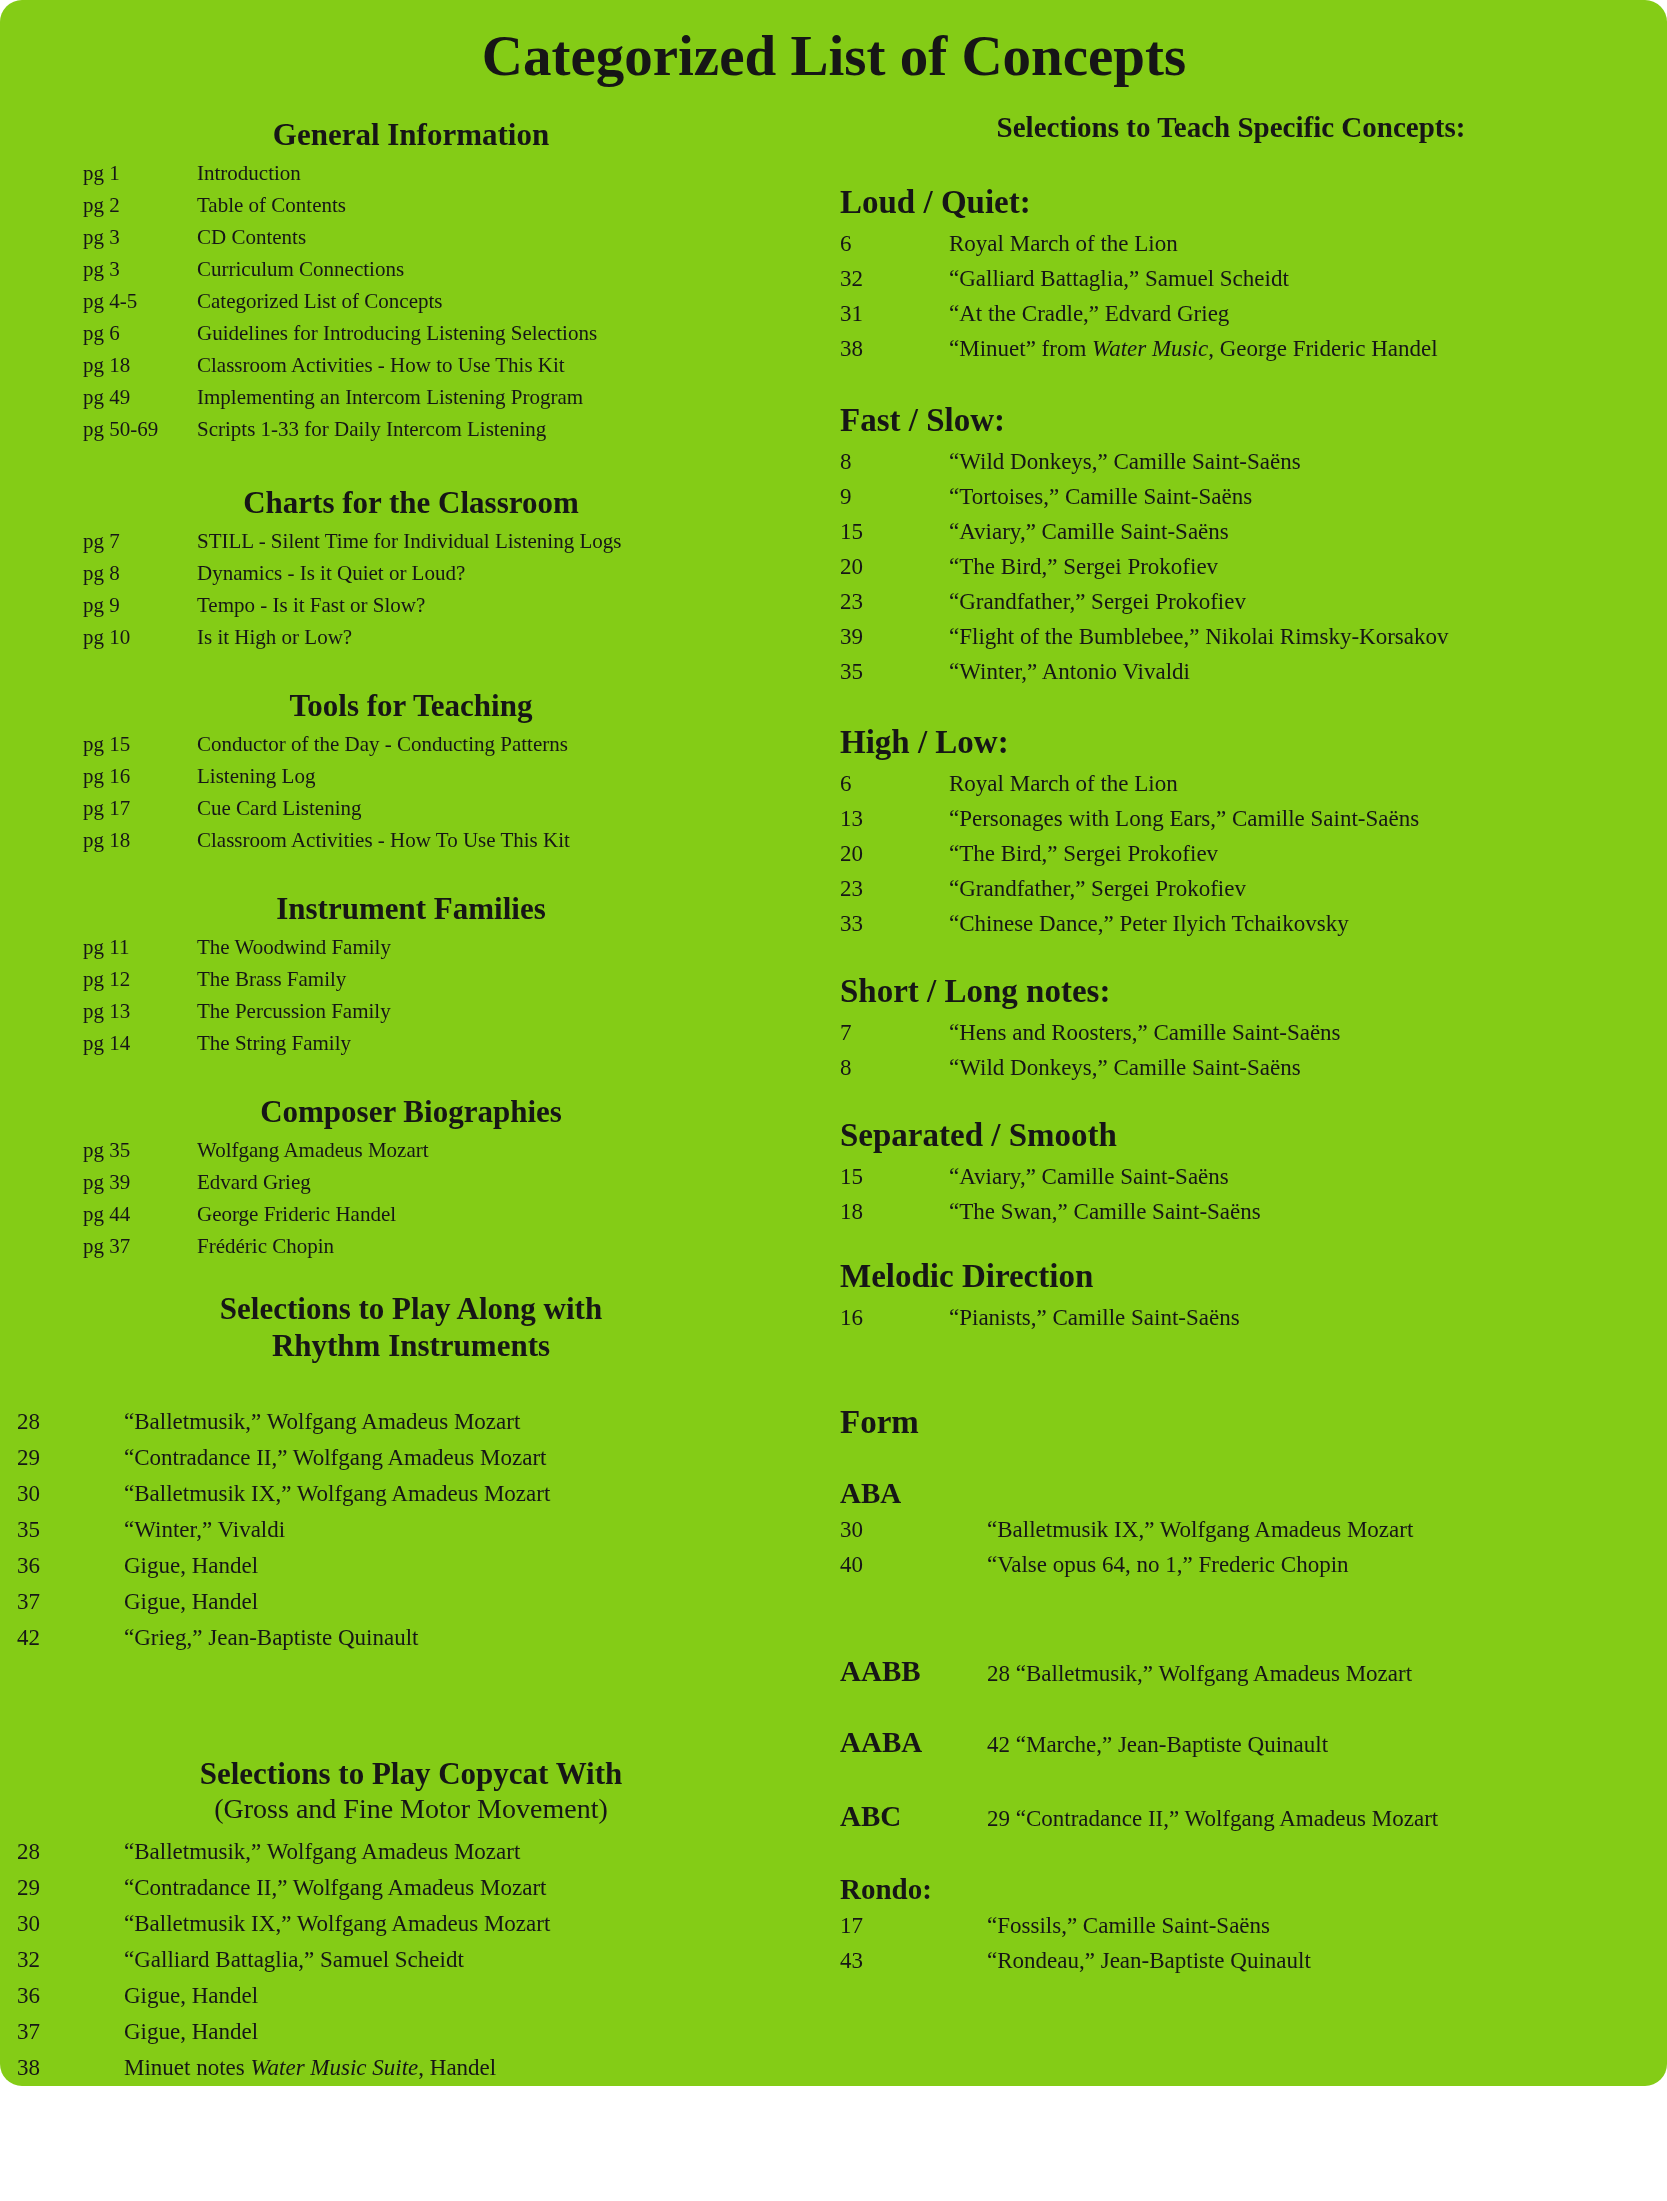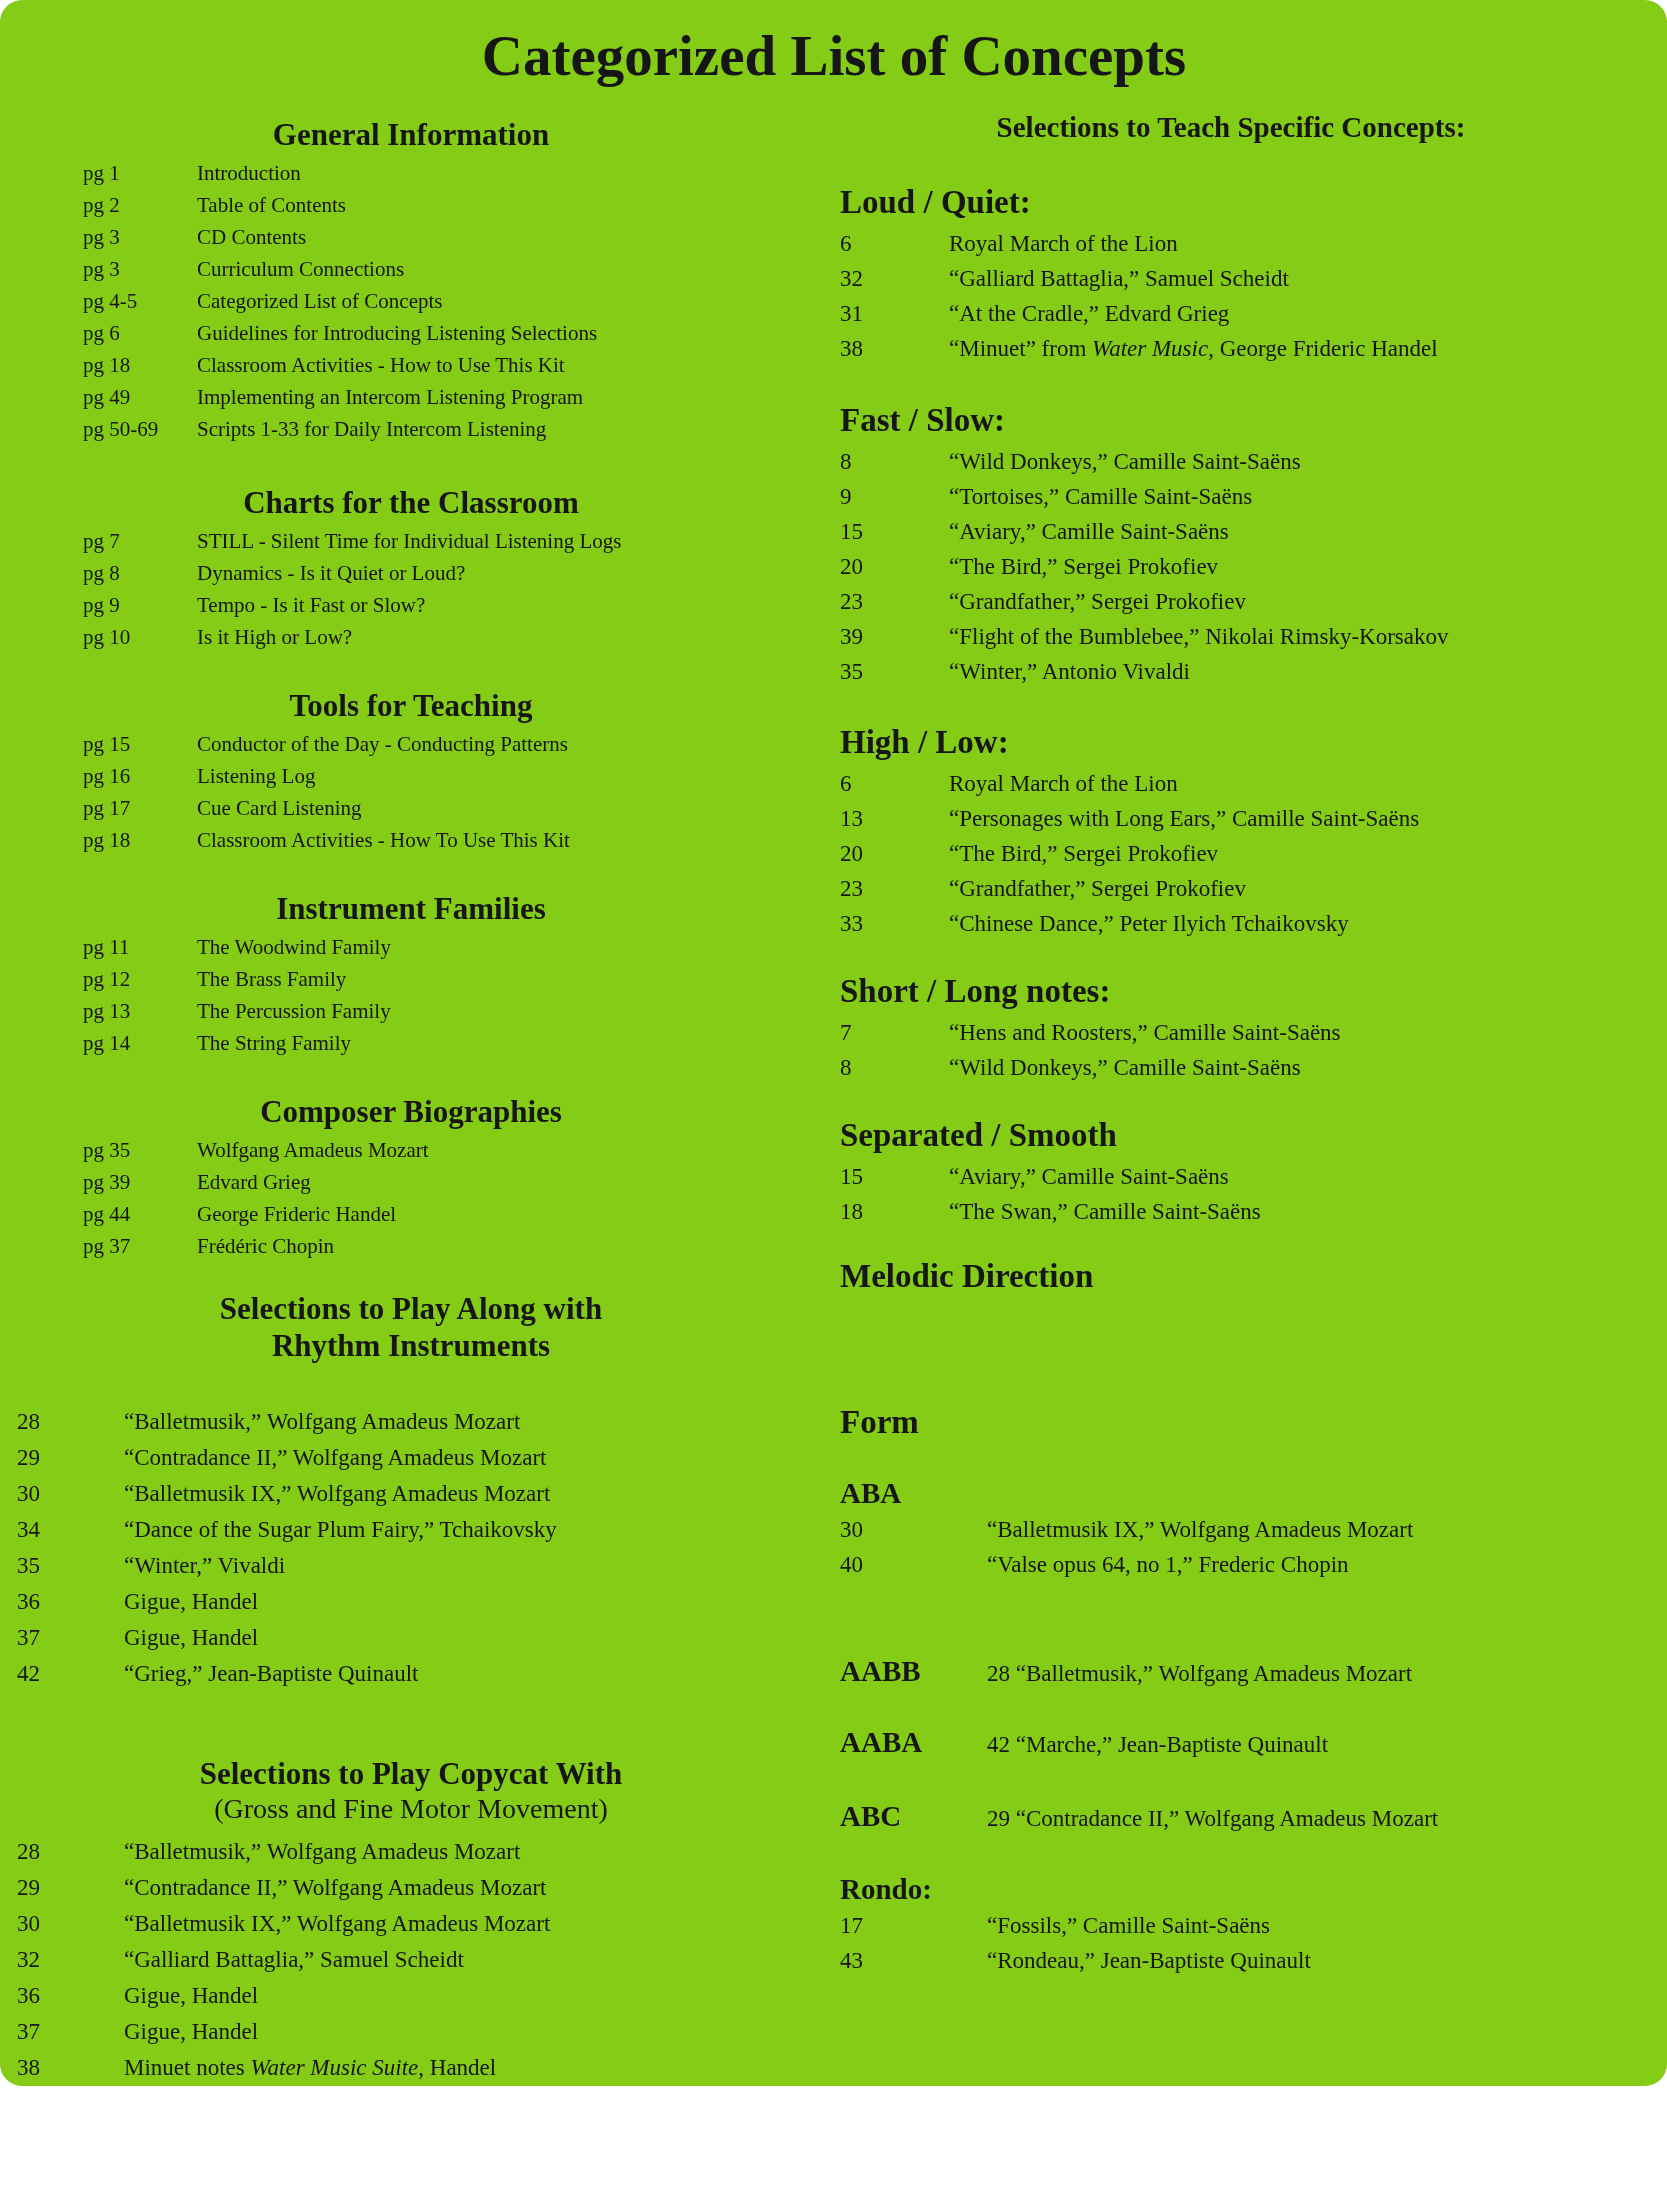--- a/index.html
+++ b/index.html
@@ -188,24 +188,20 @@
         </div>
       <div class="nrow">
           <span class="num">29</span>
           <span>“Contradance II,” Wolfgang Amadeus Mozart</span>
         </div>
       <div class="nrow">
           <span class="num">30</span>
           <span>“Balletmusik IX,” Wolfgang Amadeus Mozart</span>
         </div>
       <div class="nrow">
-          <span class="num">34</span>
-          <span>“Dance of the Sugar Plum Fairy,” Tchaikovsky</span>
-        </div>
-      <div class="nrow">
           <span class="num">35</span>
           <span>“Winter,” Vivaldi</span>
         </div>
       <div class="nrow">
           <span class="num">36</span>
           <span>Gigue, Handel</span>
         </div>
       <div class="nrow">
           <span class="num">37</span>
           <span>Gigue, Handel</span>
@@ -359,20 +355,26 @@
         </div>
       <div class="rrow">
           <span class="num">18</span>
           <span>“The Swan,” Camille Saint-Saëns</span>
         </div>
     </div>
   </div>
 
   <div class="abs rsec" style="top:1256px">
     <div class="rhead">Melodic Direction</div>
+    <div class="rrows">
+      <div class="rrow">
+          <span class="num">16</span>
+          <span>“Pianists,” Camille Saint-Saëns</span>
+        </div>
+    </div>
   </div>
 
   <div class="abs rsec formhead" style="top:1402px">Form</div>
 
   <div class="abs rsec subsec" style="top:1476px">
     <div class="shead">ABA</div>
     <div class="rrows">
       <div class="rrow frow">
           <span class="num">30</span>
           <span>“Balletmusik IX,” Wolfgang Amadeus Mozart</span>

